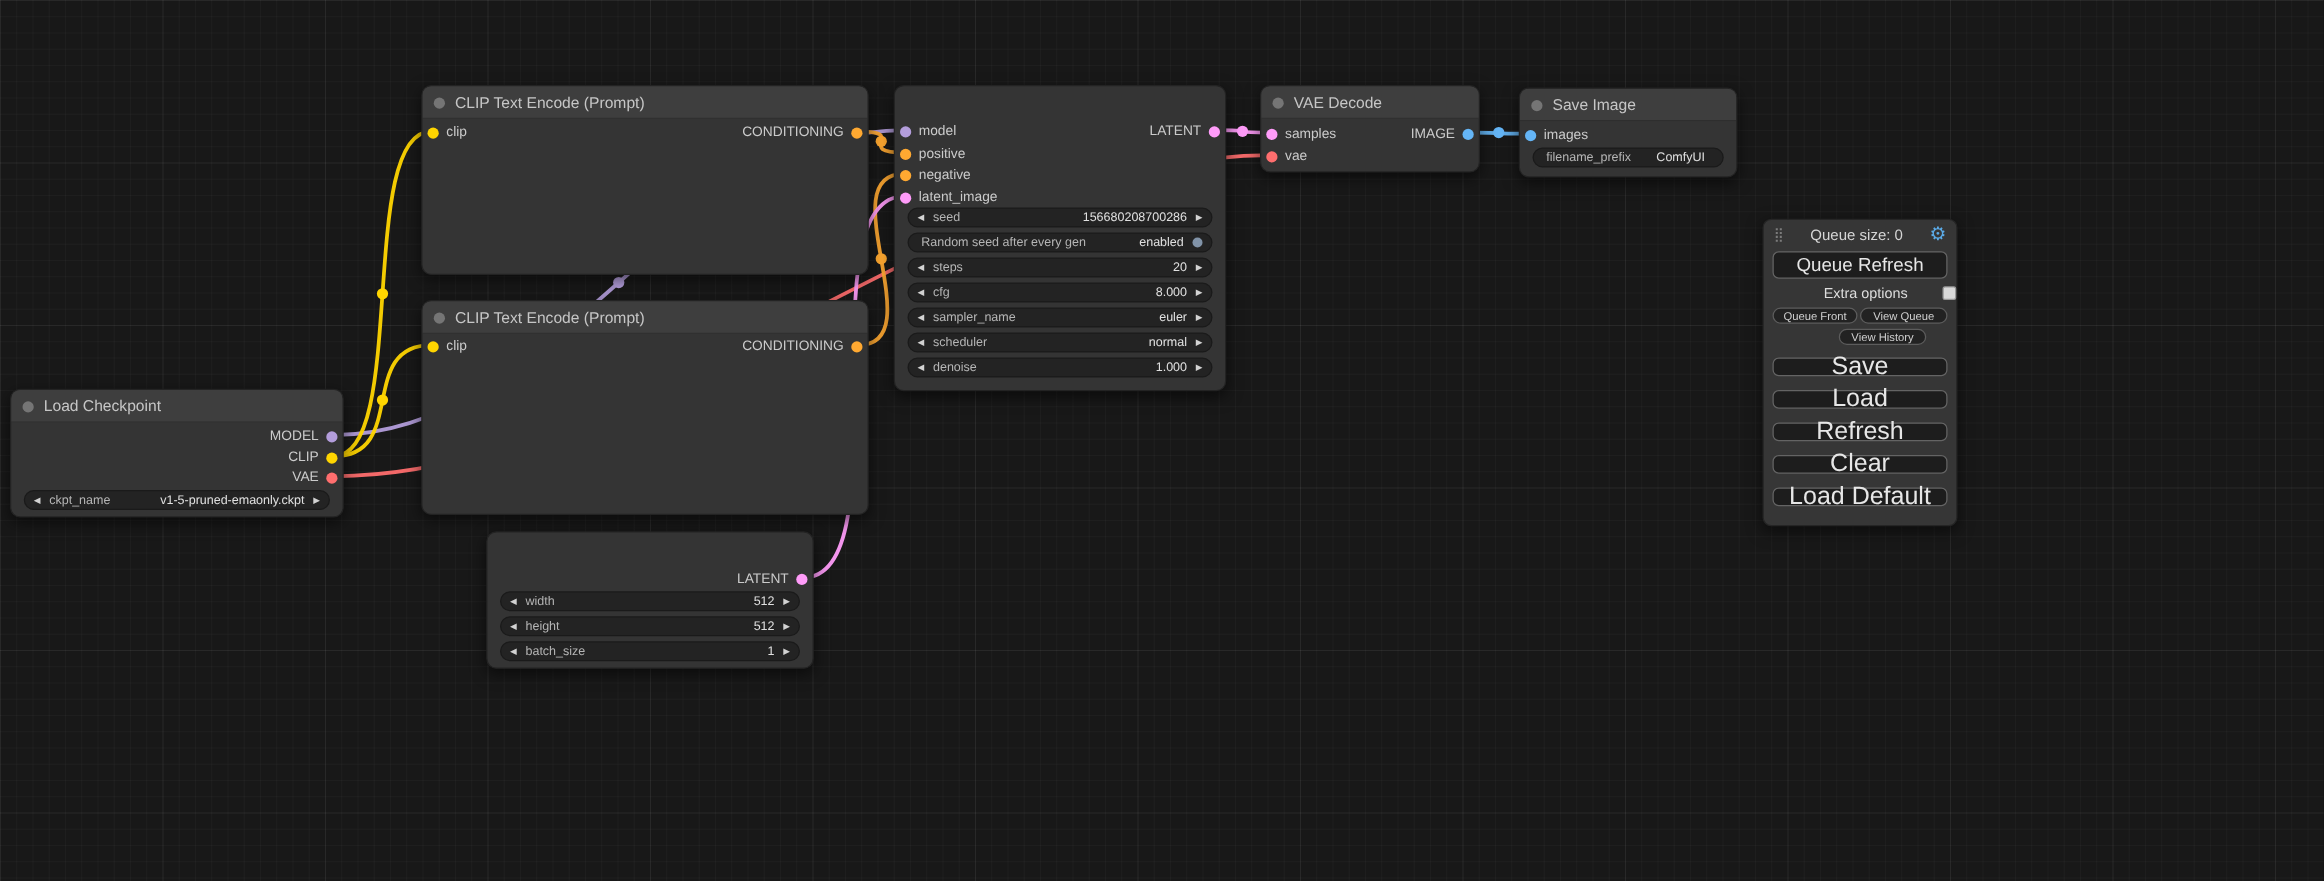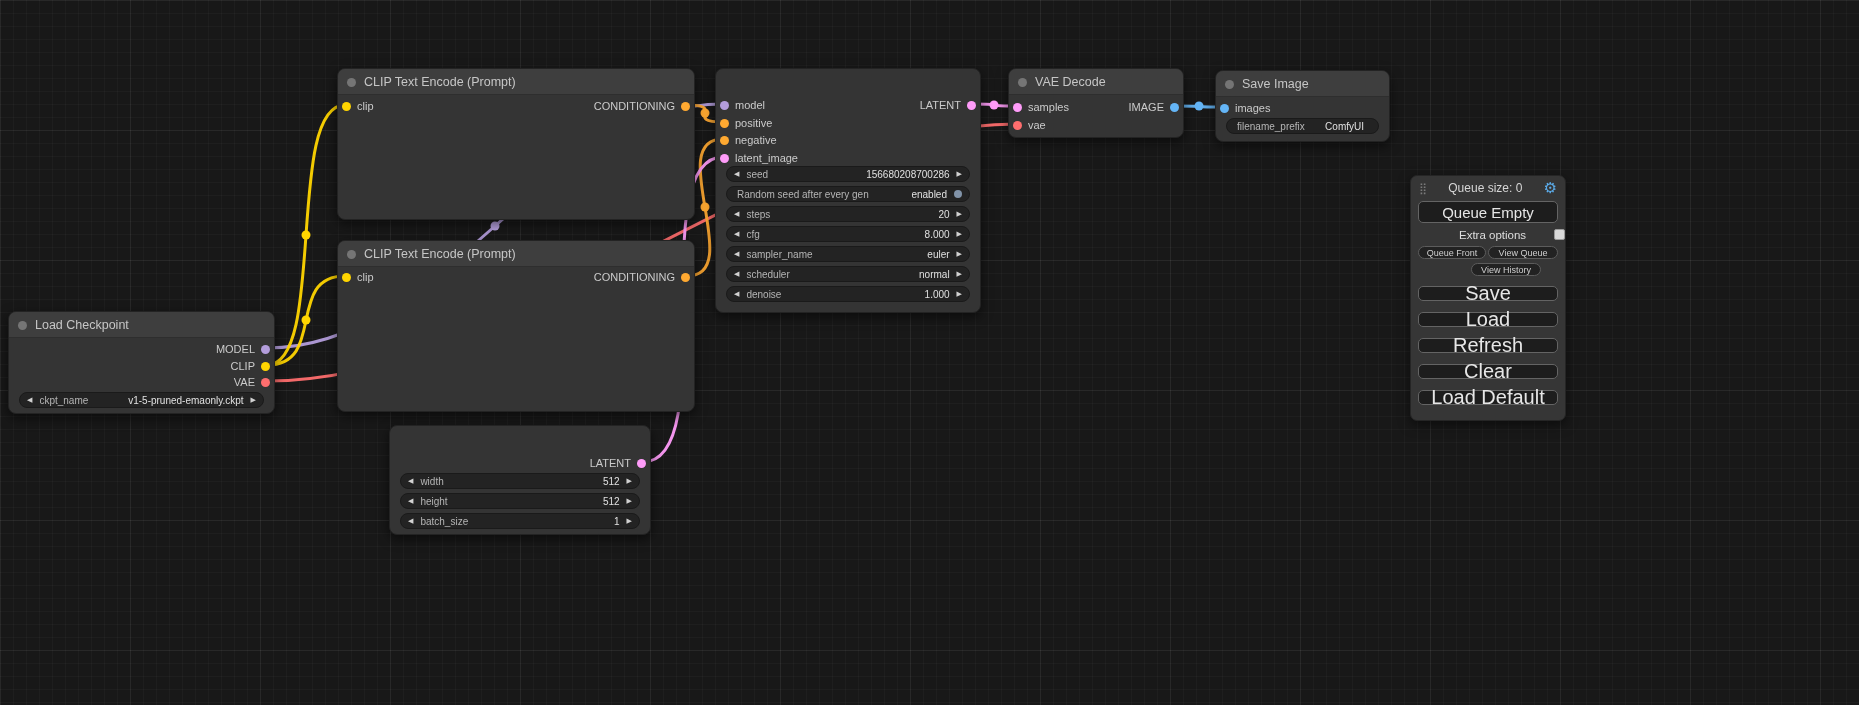--- a/index.html
+++ b/index.html
@@ -294,21 +294,21 @@
       <span>IMAGE</span>
     </div>
   </div>
 
   <div id="queue-panel">
     <div class="qp-header">
       <span class="qp-drag">⣿</span>
       <span class="qp-size">Queue size: 0</span>
       <span class="qp-gear">⚙</span>
     </div>
-    <div class="qbtn big" style="top:25px">Queue Empty</div>
+    <div class="qbtn big" style="top:25px">Queue Refresh</div>
     <div class="extra-row">
       <span>Extra options</span>
       <span class="checkbox"></span>
     </div>
     <div class="qsmall" style="left:7px; top:70px; width:68px;">Queue Front</div>
     <div class="qsmall" style="right:7px; top:70px; width:70px;">View Queue</div>
     <div class="qsmall" style="left:60px; top:87px; width:70px;">View History</div>
     <div class="qbtn" style="top:110px">Save</div>
     <div class="qbtn" style="top:136px">Load</div>
     <div class="qbtn" style="top:162px">Refresh</div>

